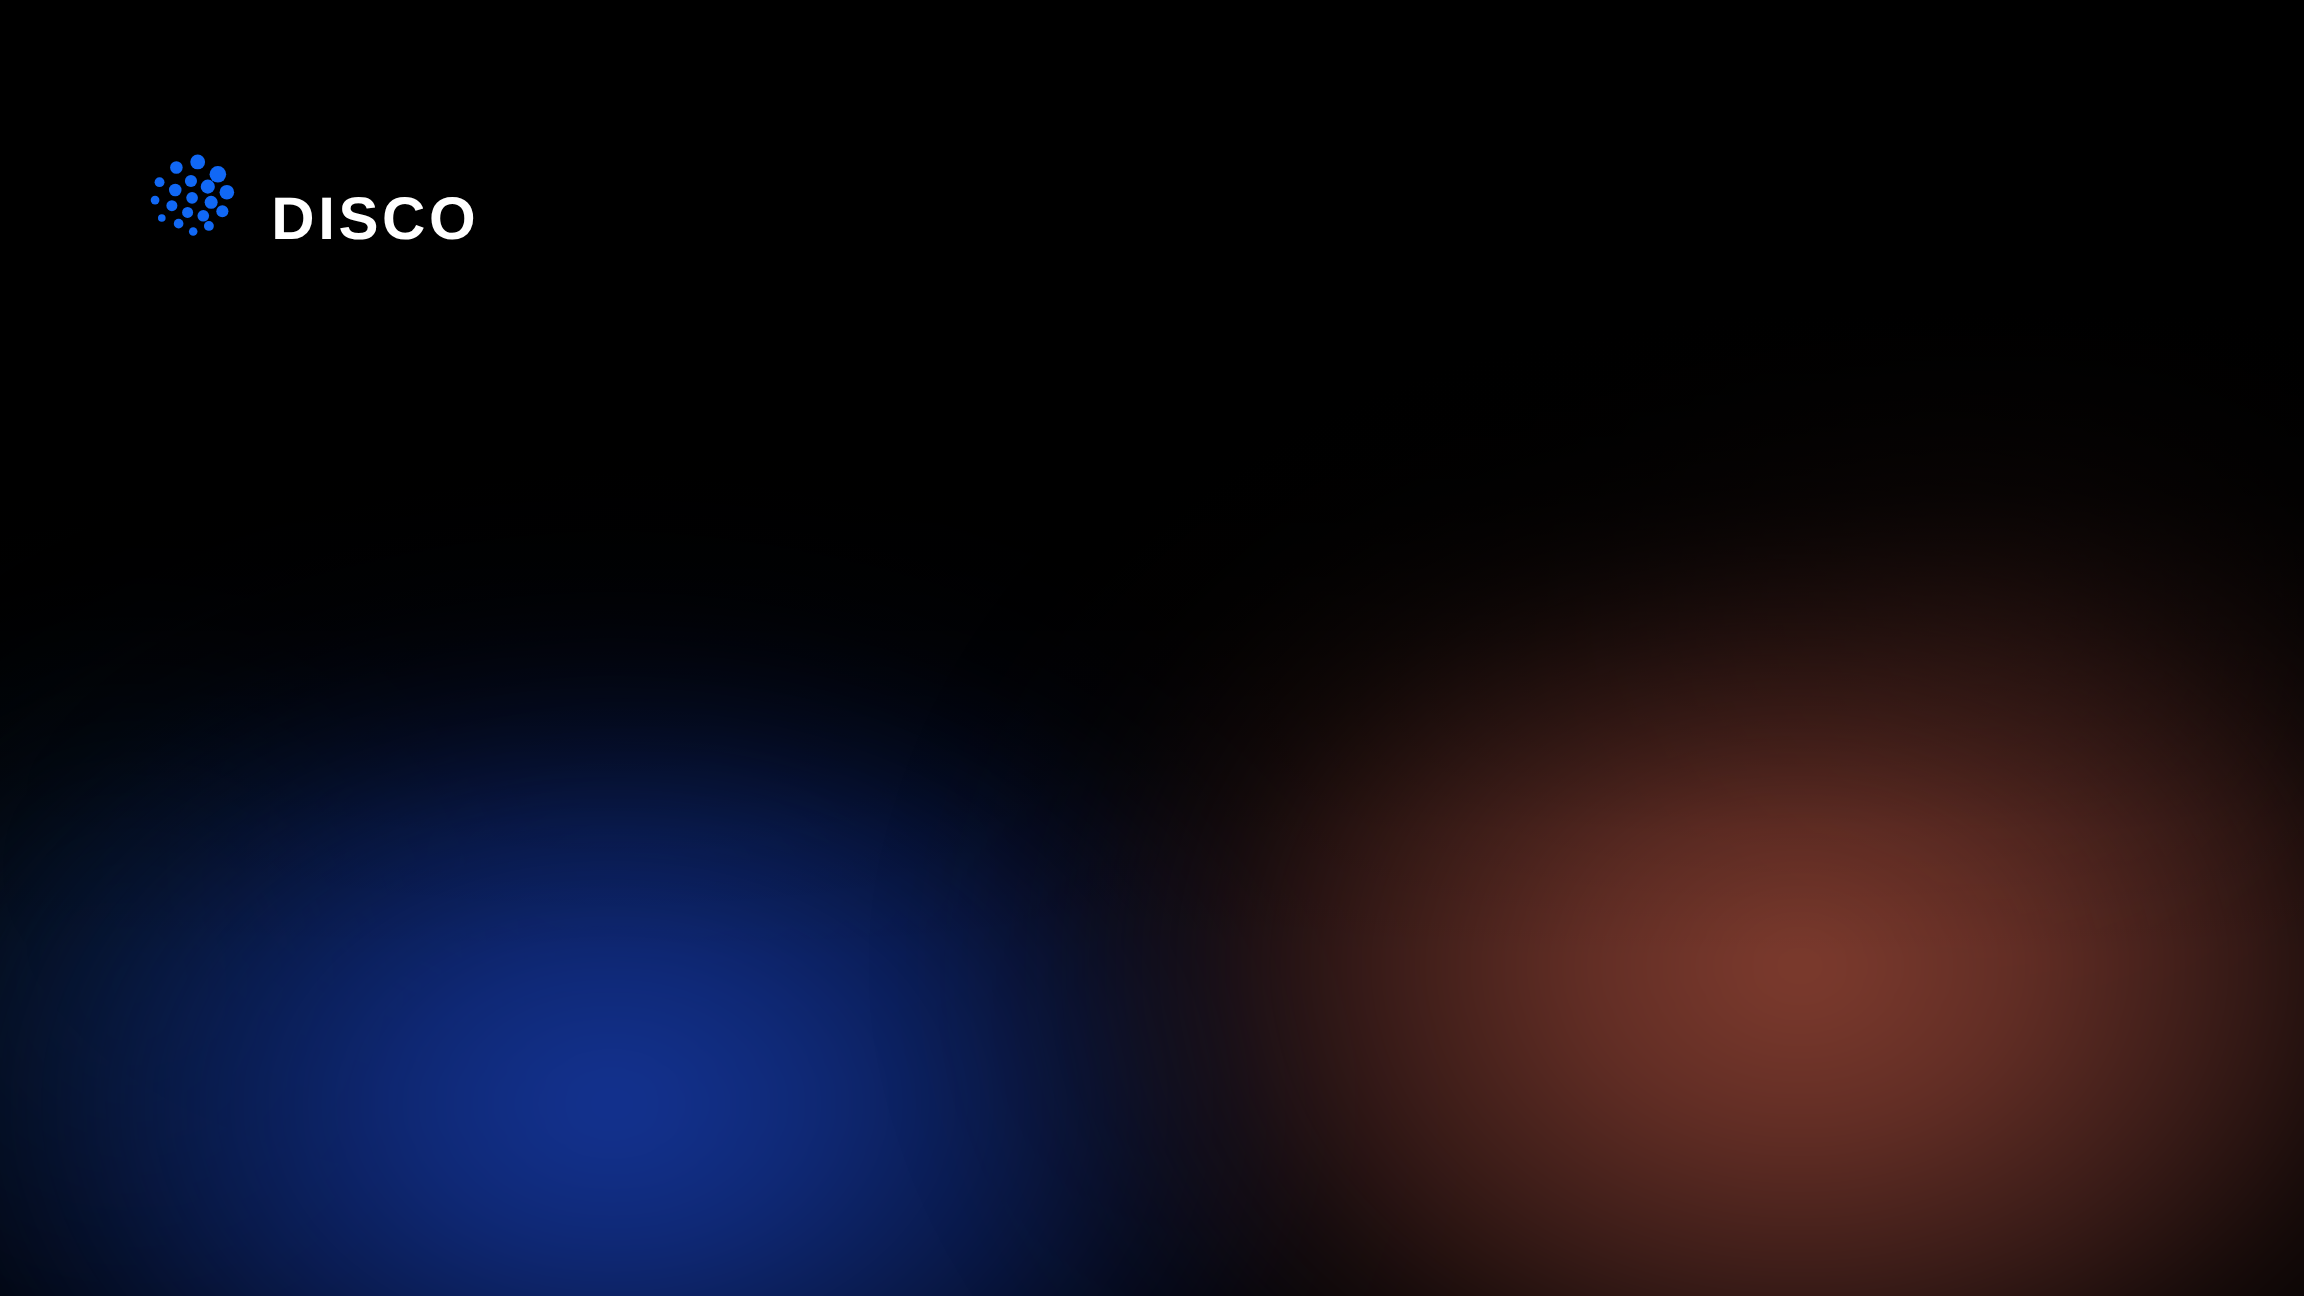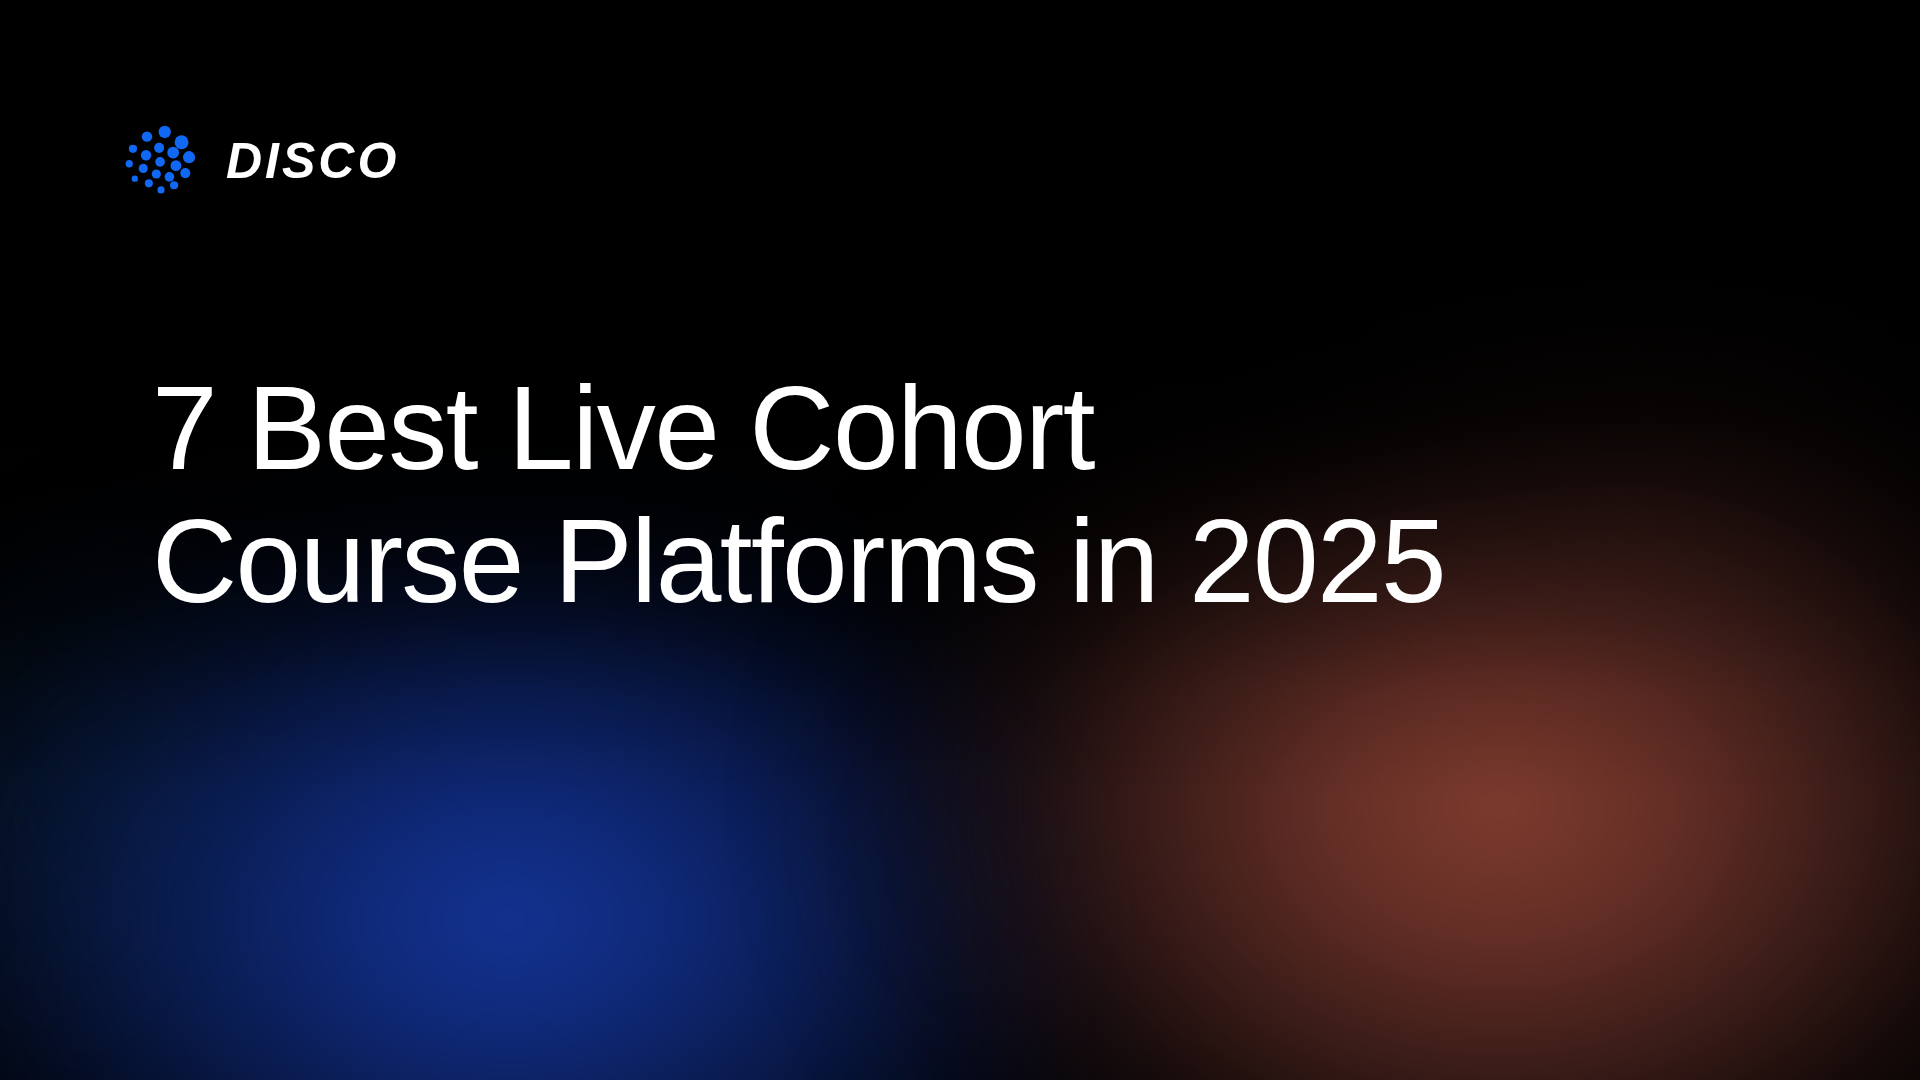--- a/index.html
+++ b/index.html
@@ -100,23 +100,22 @@
       rgba(0,0,0,0.40) 52%,
       rgba(0,0,0,0.10) 64%,
       rgba(0,0,0,0) 74%);
     width:1920px; height:1080px; left:0; top:0;
   }
 
   
   #logo {
     position:absolute;
     left:118px; top:114px;
-    display:flex; align-items:center;
+    display:flex; align-items:flex-end;
     height:92px;
-    font-style:italic;
   }
   #logo-mark { width:86px; height:86px; display:block; }
   #logo-word {
     margin-left:22px;
     color:#ffffff;
     font-size:50px;
     font-weight:700;
     letter-spacing:3.0px;
     line-height:1;
     font-family:"Liberation Sans", sans-serif;
@@ -171,16 +170,14 @@
           <circle cx="55" cy="64" r="5.2"></circle>
           <circle cx="18" cy="66" r="3.4"></circle>
           <circle cx="33" cy="71" r="4.3"></circle>
           <circle cx="60" cy="73" r="4.4"></circle>
           <circle cx="46" cy="78" r="3.8"></circle>
         </g>
     </svg>
     <div id="logo-word">DISCO</div>
   </div>
 
-  <h1 id="headline">7 Best Live Cohort
-Course Platforms in 2025</h1>
 
 </div>
 
 </body></html>

